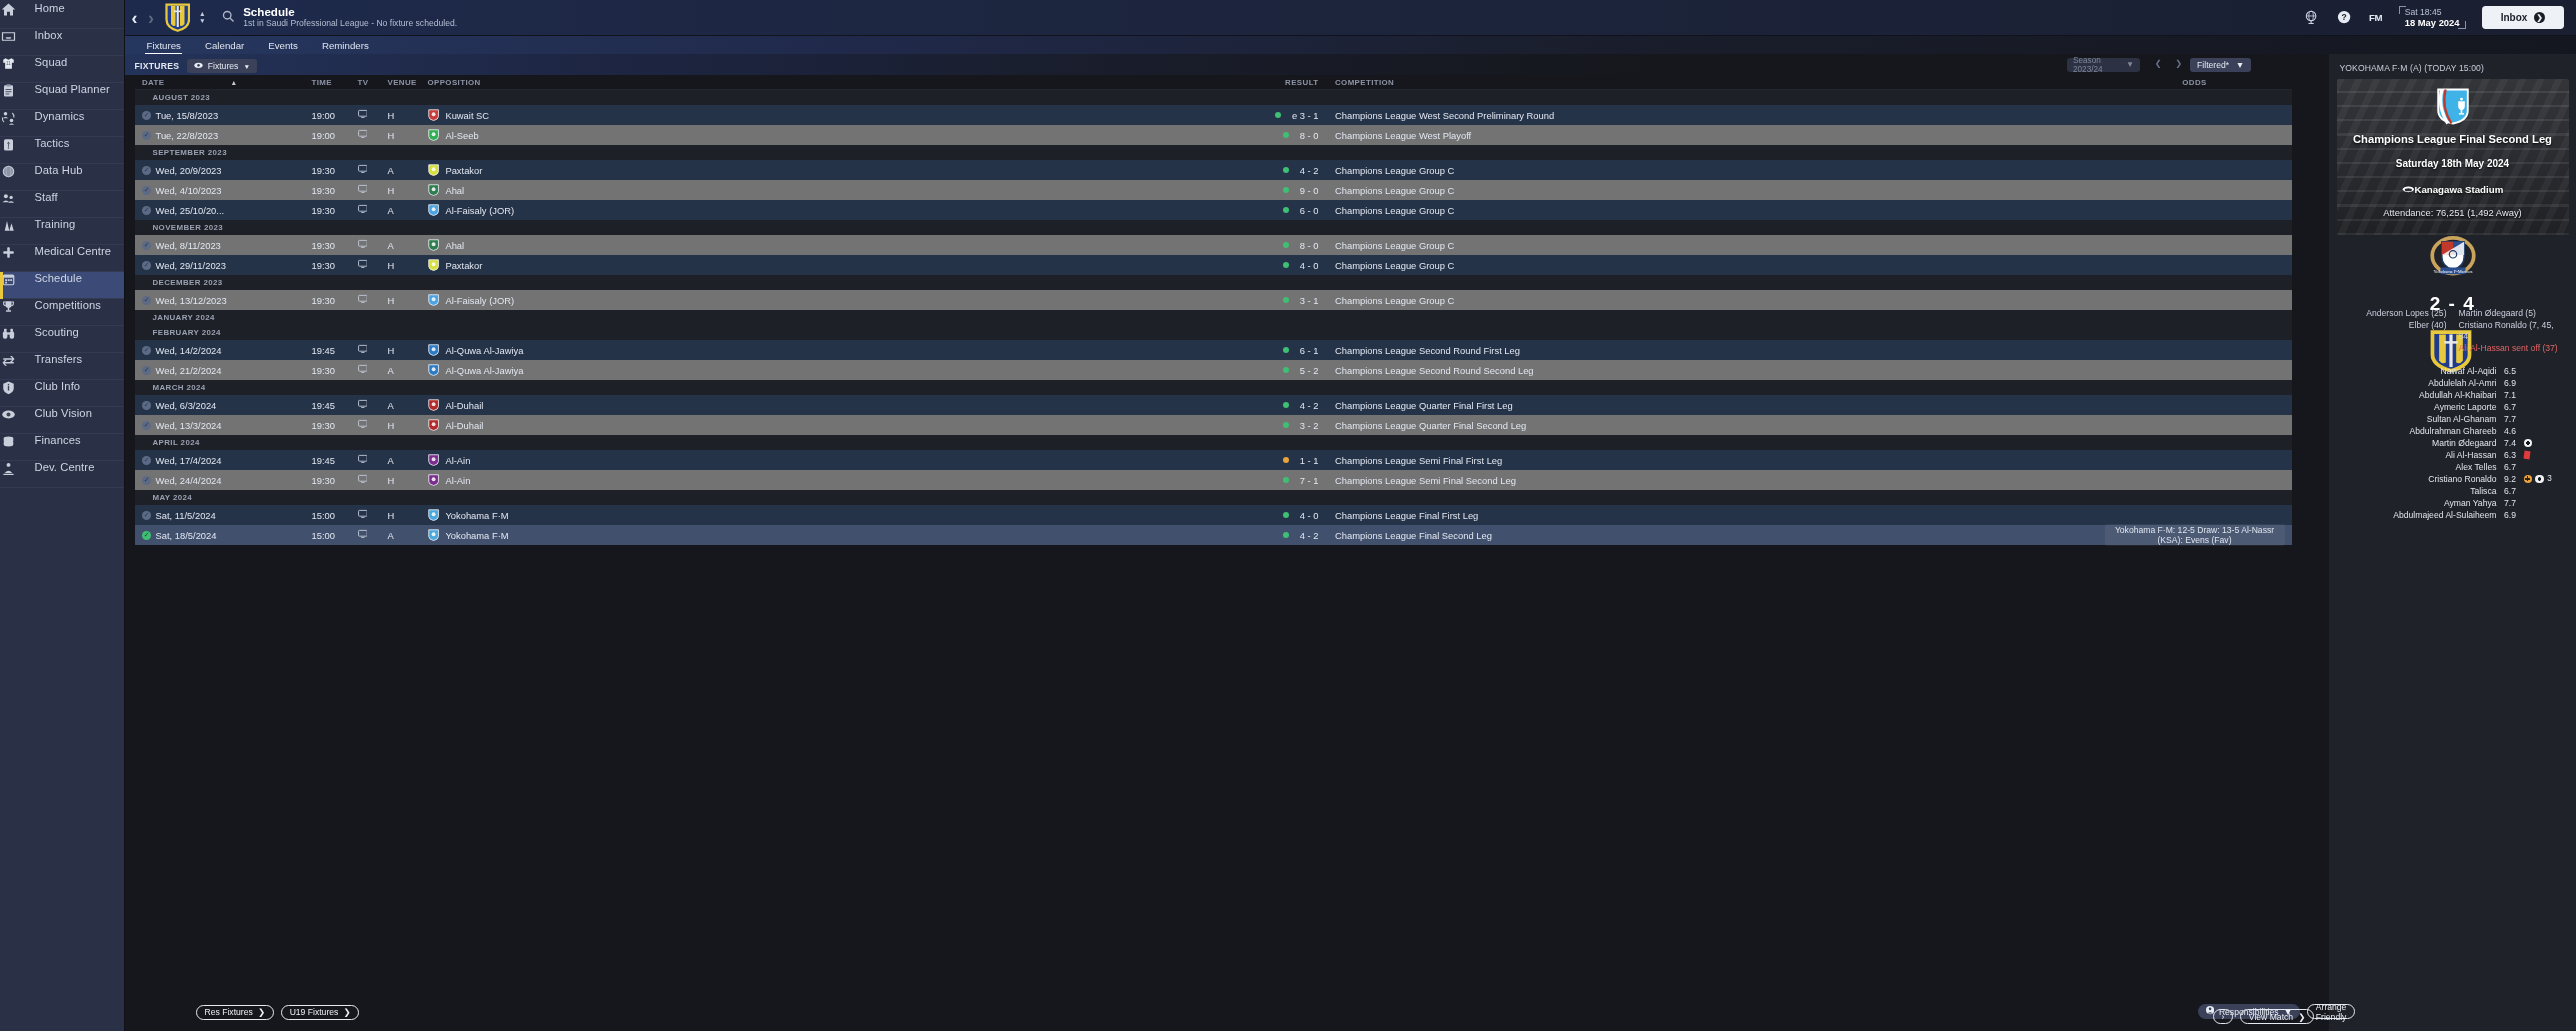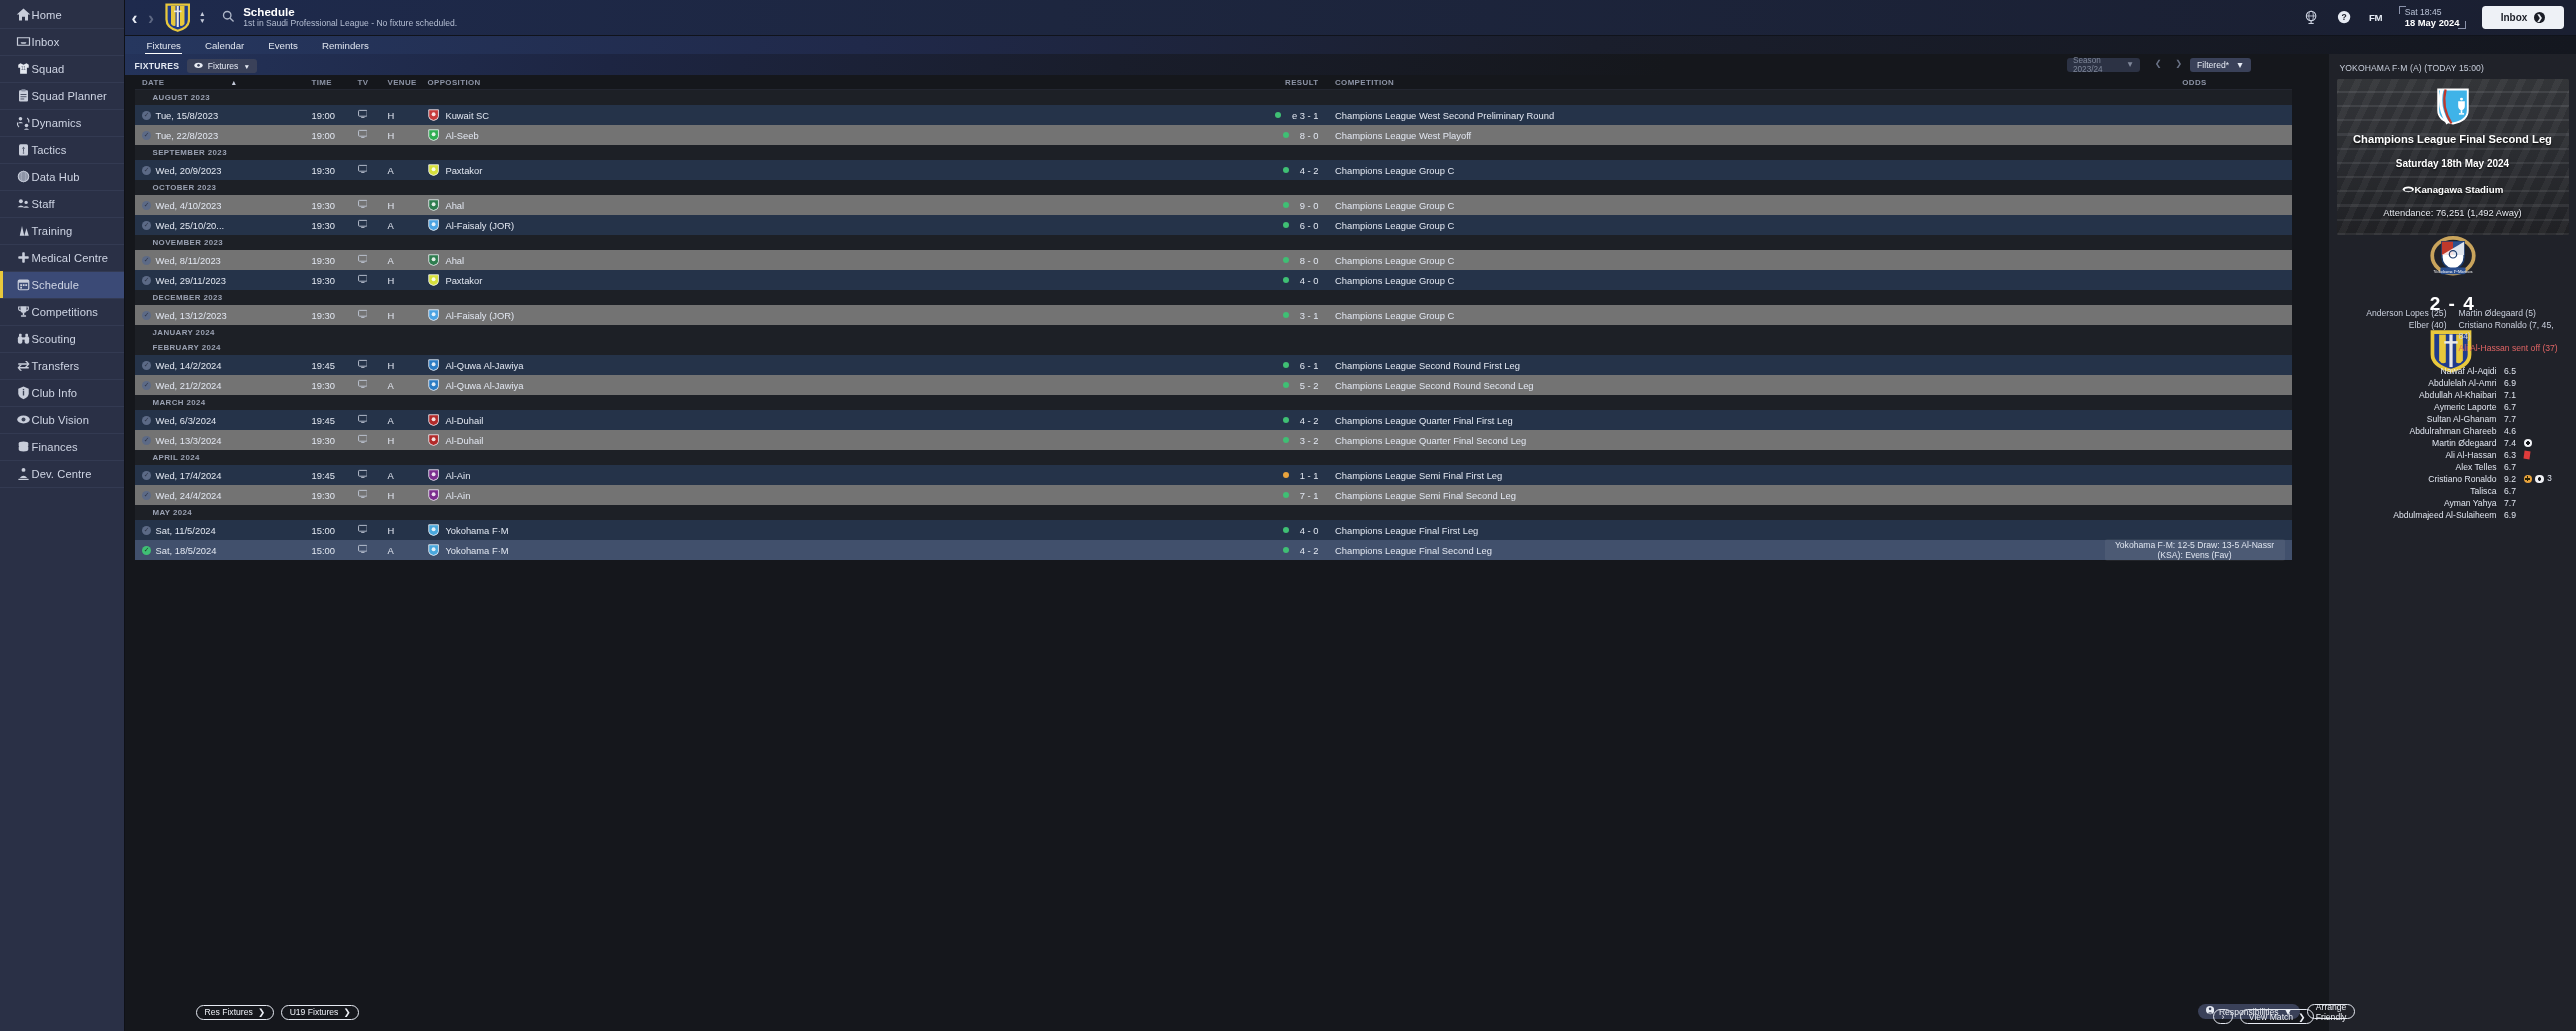--- a/index.html
+++ b/index.html
@@ -14,23 +14,23 @@
 
   
   .sidebar {
     width: 124px; height: 1031px;
     background: #2a3046;
     flex: 0 0 124px;
     padding-top: 1.5px;
     position: relative; z-index: 5;
   }
   .side-item {
-    display: flex; align-items: center;
-    height: 27px; padding-left: 15px;
-    gap: 0;
+    display: flex; 
+    height: 27px; padding-left: 0;
+    gap: 18px;
     border-bottom: 0.7px solid #333a52;
     font-size: 11.2px; color: #cfd5e4;
     letter-spacing: 0.1px;
   }
   .side-item.active { background: #3b4a76; }
   .side-item.active::before {
     content: ""; position: absolute; left: 0; width: 3px; height: 27px;
     background: #e8c83c;
   }
   .side-item .ic { width: 16.5px; height: 16.5px; display: flex; align-items: center; justify-content: center; flex: 0 0 16.5px; }
@@ -581,23 +581,20 @@
                       <circle cx="7.5" cy="7" r="2.6" fill="#ffffff" opacity=".85"></circle>
                     </svg></span>
                   <span>Paxtakor</span>
                 </div>
                 <div class="c-res res-wrap">
                   <span class="dot"></span>
                   <span>4 - 2</span>
                 </div>
                 <div class="c-comp">Champions League Group C</div>
                 <div class="c-odds"></div>
-              </div>
-              <div class="month-row">
-                <span>OCTOBER 2023</span>
               </div>
               <div class="fx-row even">
                 <div class="c-date dt">
                   <span class="tick">✓</span>
                   <span>Wed, 4/10/2023</span>
                 </div>
                 <div class="c-sort"></div>
                 <div class="c-time">19:30</div>
                 <div class="c-tv tvic"><svg viewBox="0 0 14 14">
                     <rect x="0.8" y="2" width="12.4" height="8.4" rx="1.2" fill="none" stroke="#c3c9d8" stroke-width="1.3"></rect>

